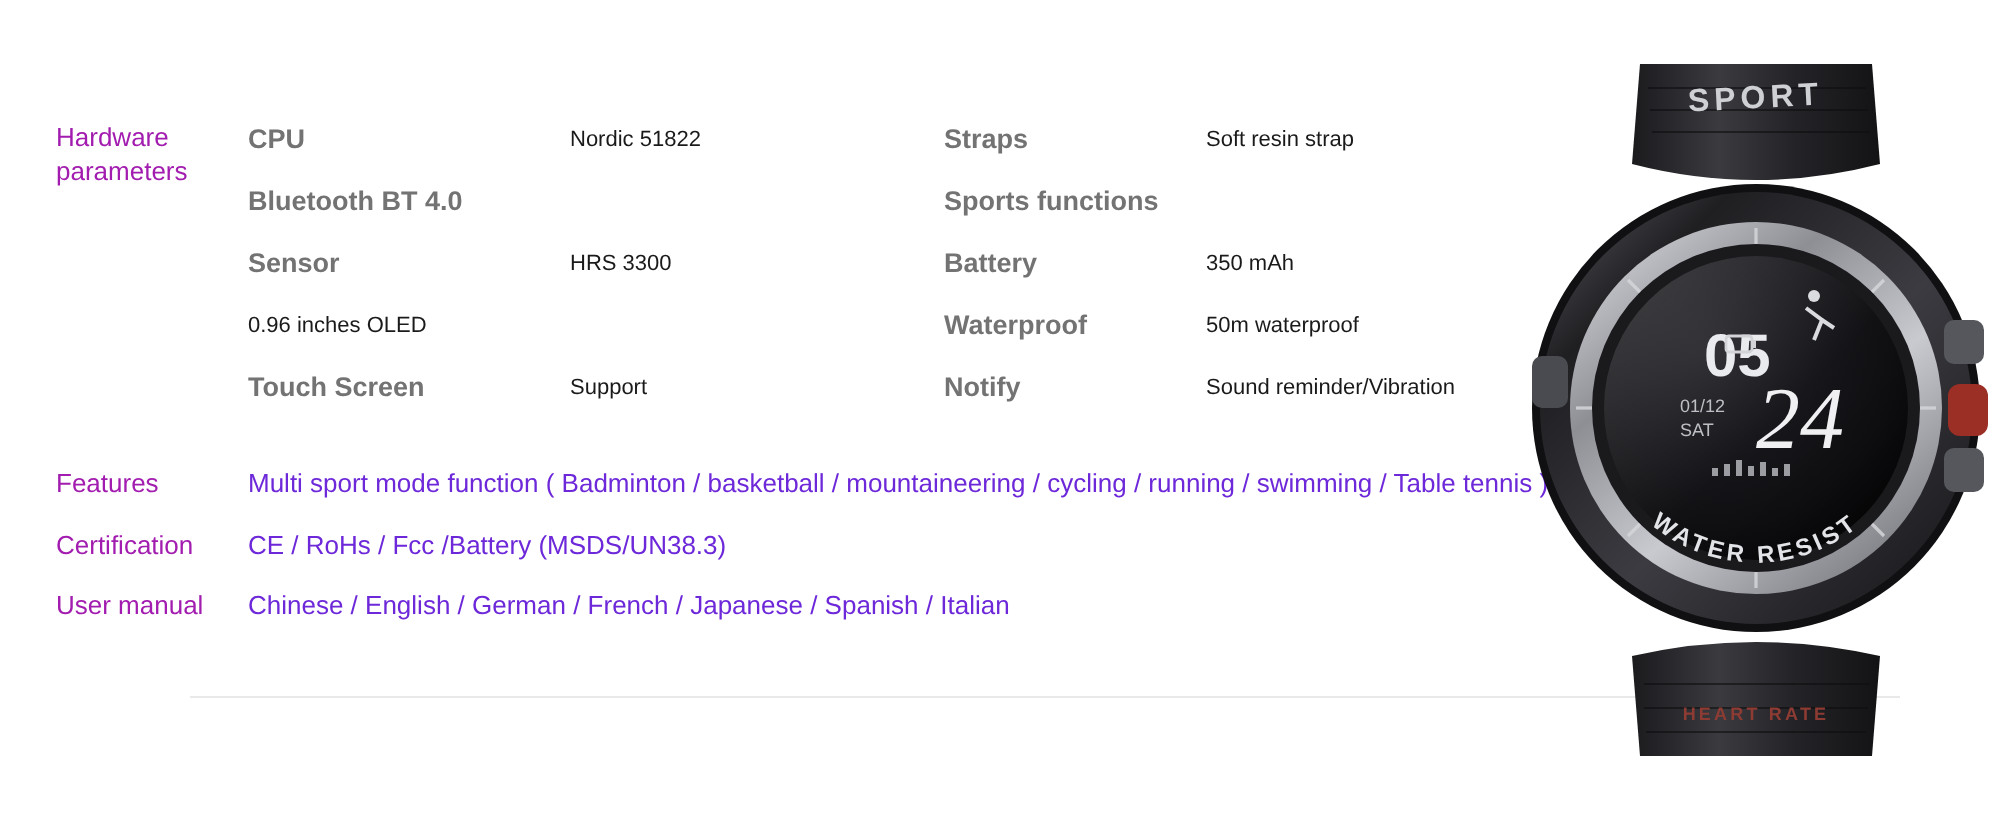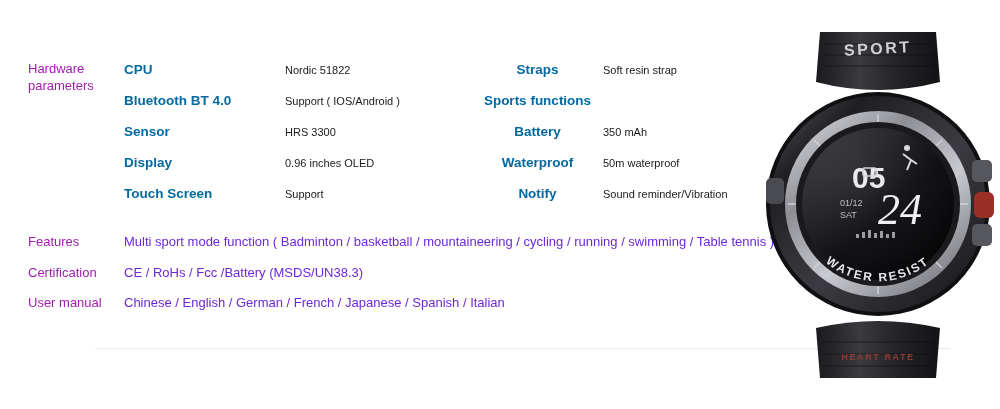--- a/index.html
+++ b/index.html
@@ -36,32 +36,32 @@
   #lbl-features { left: 28px; top: 233px; width: 95px; }
   #lbl-cert     { left: 28px; top: 264px; width: 95px; }
   #lbl-manual   { left: 28px; top: 294px; width: 95px; }
 
   
   .spec-col {
     position: absolute;
     top: 62px;
   }
   #spec-col-left  { left: 124px; width: 350px; }
-  #spec-col-right { left: 472px; width: 330px; text-align: center; }
+  #spec-col-right { left: 472px; width: 330px; }
 
   .spec-row {
     position: relative;
     height: 31px;
     display: flex;
     align-items: flex-start;
   }
   .spec-key {
     font-size: 13.5px;
     font-weight: bold;
-    color: #0369a1;
+    color: #737373;
     line-height: 16px;
     white-space: nowrap;
   }
   #spec-col-left .spec-key  { width: 161px; }
   #spec-col-right .spec-key { width: 131px; }
   .spec-val {
     font-size: 11px;
     font-weight: 400;
     color: #1a1a1a;
     line-height: 16px;
@@ -109,28 +109,26 @@
   <div class="row-label" id="lbl-cert">Certification</div>
   <div class="row-label" id="lbl-manual">User manual</div>
 
   <div class="spec-col" id="spec-col-left">
     <div class="spec-row">
       <div class="spec-key">CPU</div>
       <div class="spec-val">Nordic 51822</div>
     </div>
     <div class="spec-row">
       <div class="spec-key">Bluetooth BT 4.0</div>
-      <div class="spec-val">Support ( IOS/Android )</div>
     </div>
     <div class="spec-row">
       <div class="spec-key">Sensor</div>
       <div class="spec-val">HRS 3300</div>
     </div>
     <div class="spec-row">
-      <div class="spec-key">Display</div>
       <div class="spec-val">0.96 inches OLED</div>
     </div>
     <div class="spec-row">
       <div class="spec-key">Touch Screen</div>
       <div class="spec-val">Support</div>
     </div>
   </div>
 
   <div class="spec-col" id="spec-col-right">
     <div class="spec-row">

